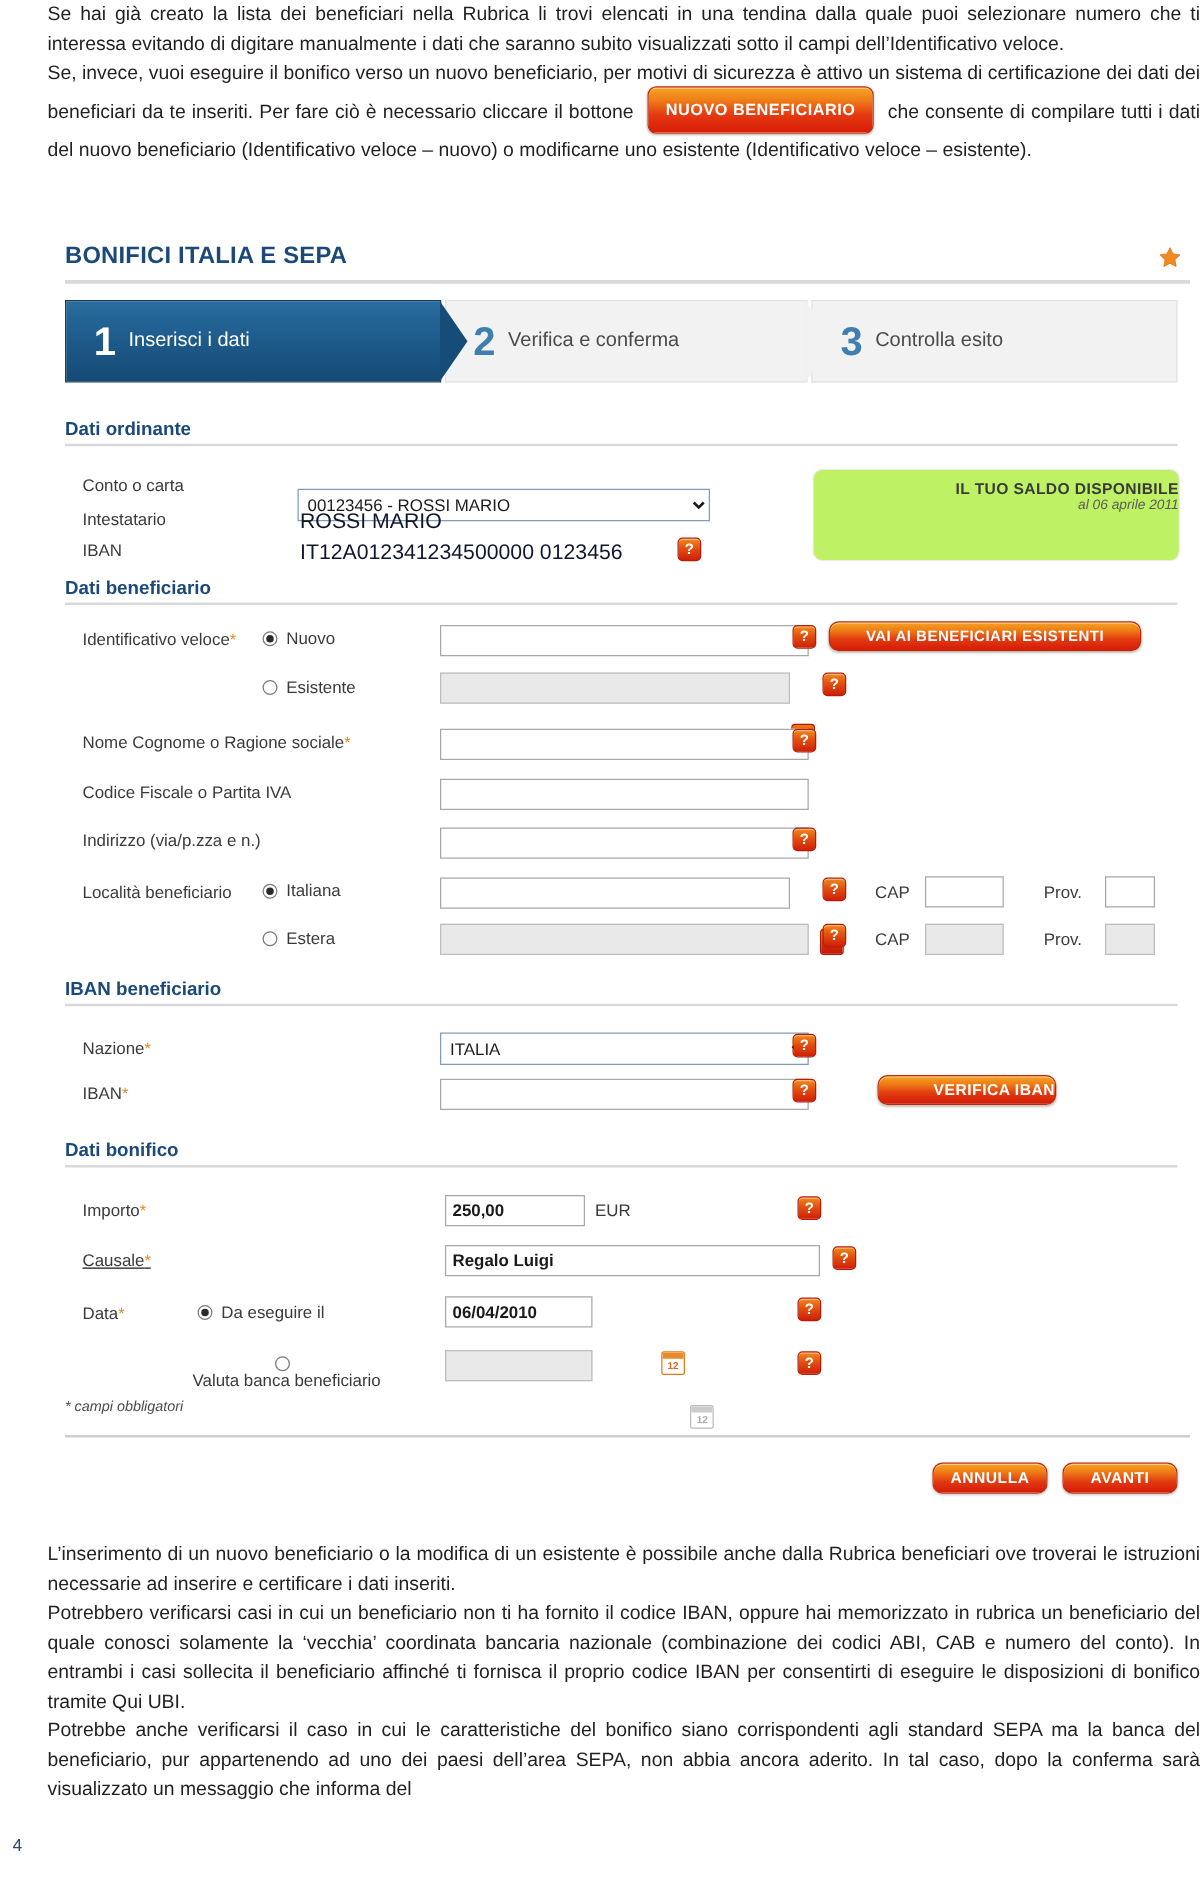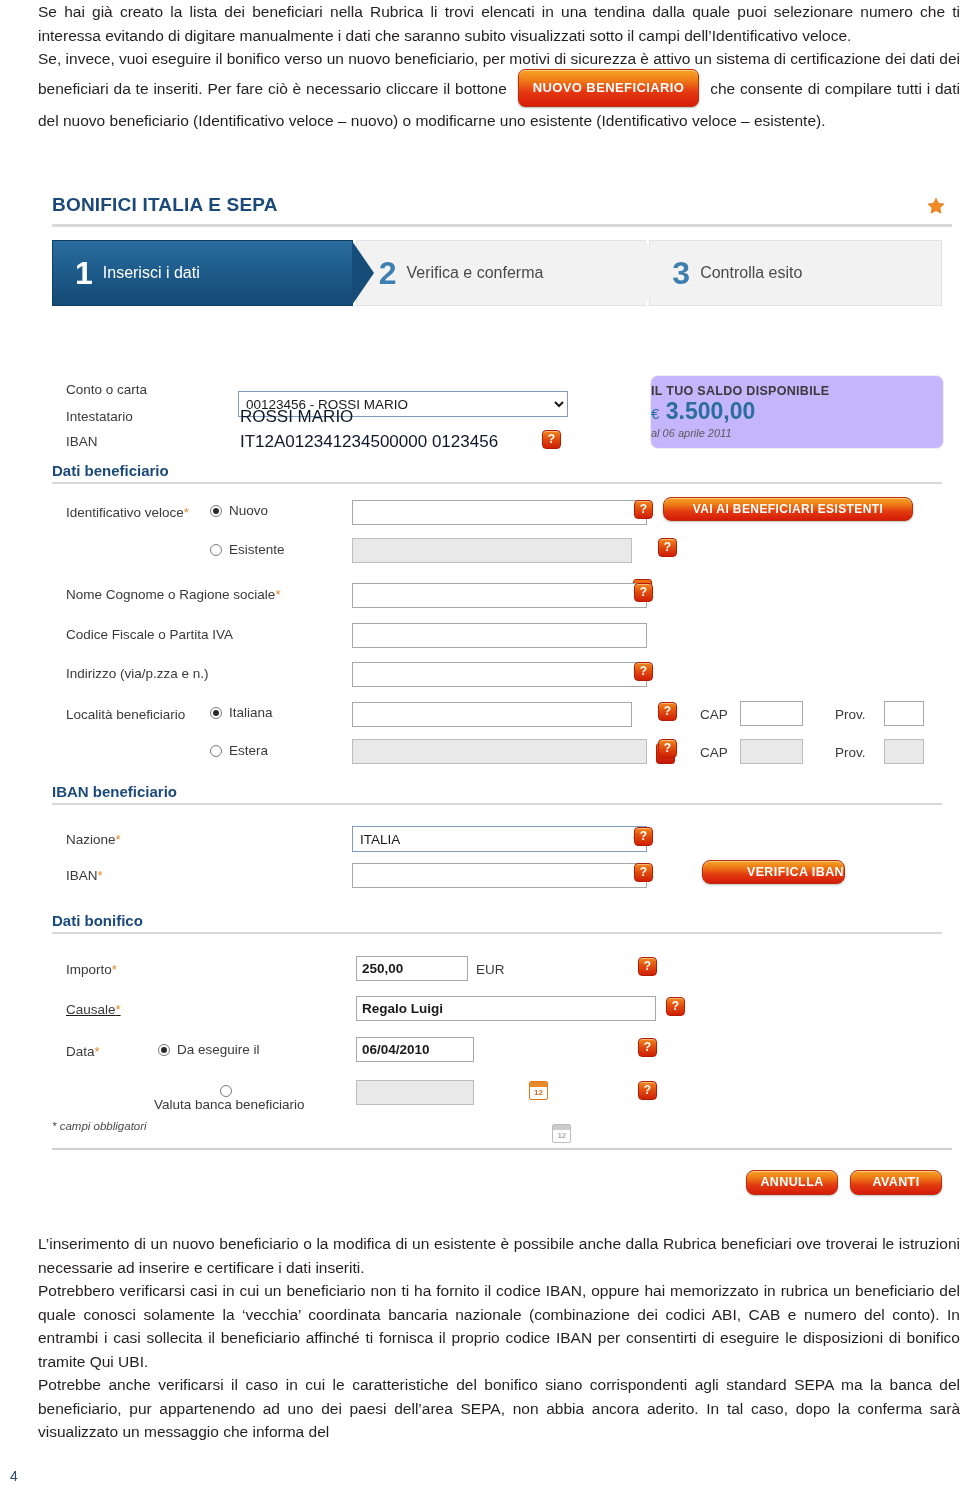--- a/index.html
+++ b/index.html
@@ -159,22 +159,22 @@
   .cal-icon .num{
     position:absolute;left:0;right:0;top:5px;text-align:center;
     font-size:8px;color:#d2691e;font-weight:bold;line-height:12px;
   }
   .cal-icon.dis{border-color:#bcbcbc;}
   .cal-icon.dis .top{background:#cccccc;}
   .cal-icon.dis .num{color:#aaaaaa;}
   
   #balance-box{
     position:absolute;left:612px;top:185px;width:292px;height:72px;
-    background:#c4b5fd;border:1px solid #ededed;border-radius:8px;
-    text-align:left;
+    background:#bef264;border:1px solid #ededed;border-radius:8px;
+    text-align:right;
   }
   #balance-box .bt{font-size:12.5px;font-weight:bold;color:#3a3a3a;margin-top:8px;letter-spacing:.3px;}
   #balance-box .bv{font-size:23px;font-weight:bold;color:#2a6d9e;line-height:27px;}
   #balance-box .bv .cur{font-size:15px;font-weight:normal;}
   #balance-box .bd{font-size:11px;color:#5a5a5a;font-style:italic;}
   
   .pill{
     display:inline-block;box-sizing:border-box;
     background:linear-gradient(to bottom,#f5a423 0%,#ee7a16 30%,#e23a10 62%,#d41b08 100%);
     border:1px solid #bd2c08;border-radius:8px;
@@ -229,20 +229,24 @@
       <span class="lbl">Verifica e conferma</span>
       <span class="arrow"></span>
     </div>
     <div class="step s3">
       <span class="num">3</span>
       <span class="lbl">Controlla esito</span>
     </div>
   </div>
 
   
+  <div class="form-row" style="left:14px;top:145px;width:890px;">
+    <div class="section-title">Dati ordinante</div>
+    <div class="section-rule"></div>
+  </div>
 
   <div class="form-row" style="left:28px;top:190px;">
     <span class="field-label">Conto o carta</span>
   </div>
   <select class="sel form-row" style="left:200px;top:201px;width:330px;">
     <option>00123456 - ROSSI MARIO</option>
   </select>
 
   <div class="form-row" style="left:28px;top:217px;">
     <span class="field-label">Intestatario</span>
@@ -255,24 +259,20 @@
     <span class="field-label">IBAN</span>
   </div>
   <div class="form-row" style="left:202px;top:242px;">
     <span class="static-val">IT12A012341234500000 0123456</span>
   </div>
   <div class="form-row help-icon" style="left:504px;top:240px;">?</div>
 
   
   <div id="balance-box">
     <div class="bt">IL TUO SALDO DISPONIBILE</div>
-    <div class="bv">
-      <span class="cur">€</span>
-      <span>3.500,00</span>
-    </div>
     <div class="bd">al 06 aprile 2011</div>
   </div>
 
   
   <div class="form-row" style="left:14px;top:272px;width:890px;">
     <div class="section-title">Dati beneficiario</div>
     <div class="section-rule"></div>
   </div>
 
   <div class="form-row" style="left:28px;top:313px;">

